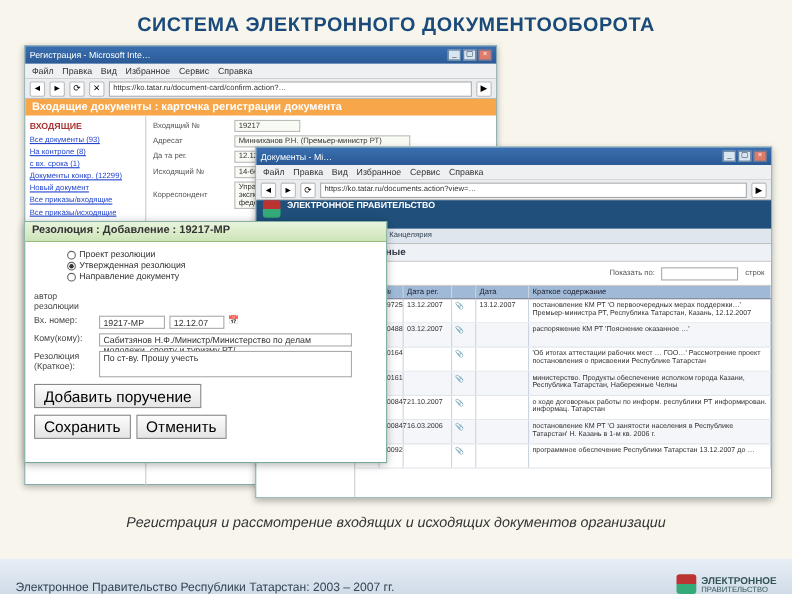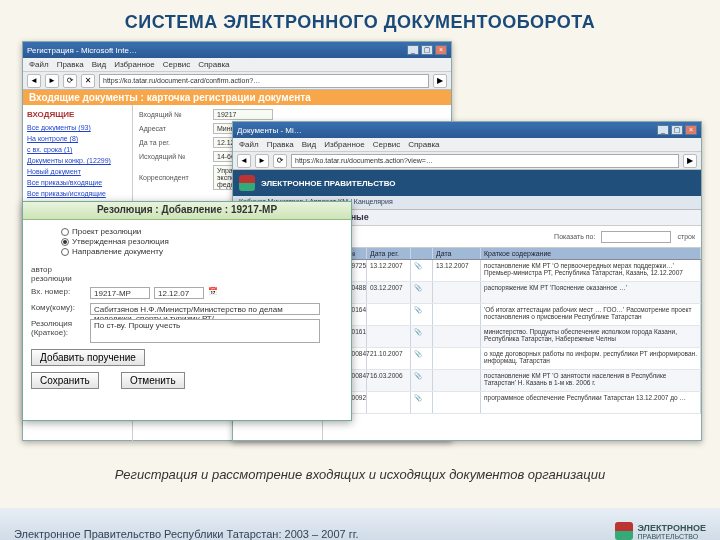--- a/index.html
+++ b/index.html
@@ -31,33 +31,33 @@
   .docA-side b { color:#a33; font-size:8px; display:block; margin-bottom:2px; }
   .docA-form { flex:1; padding:4px 6px; font-size:7px; }
   .frow { display:flex; gap:4px; margin-bottom:3px; align-items:center; }
   .flbl { width:70px; color:#555; }
   .fval { border:1px solid #bbb; background:#f8faf4; padding:1px 3px; min-height:10px; color:#333; }
   .fval.w1 { width:60px; }
   .fval.w2 { width:160px; }
 
   
   #dlg { position:absolute; left:0; top:160px; width:330px; height:220px; background:#fff; border:1px solid #7a9; box-shadow:0 2px 8px rgba(0,0,0,.35); z-index:5; }
-  .dlg-title { background:linear-gradient(#e8f4dc,#cde4b8); height:18px; font-size:10px; font-weight:bold; color:#333; padding:2px 6px; border-bottom:1px solid #9b7;text-align:center; }
+  .dlg-title { background:linear-gradient(#e8f4dc,#cde4b8); height:18px; font-size:10px; font-weight:bold; color:#333; padding:2px 6px; border-bottom:1px solid #9b7; }
   .dlg-body { padding:6px 8px; font-size:8px; color:#333; }
   .radio-row { display:flex; align-items:center; gap:3px; margin:1px 0 1px 30px; }
   .radio { width:8px; height:8px; border:1px solid #666; border-radius:50%; display:inline-block; }
   .radio.sel::after { content:""; display:block; width:4px; height:4px; background:#333; border-radius:50%; margin:1px; }
   .dlg-field { display:flex; gap:4px; margin-top:4px; align-items:flex-start; }
   .dlg-lbl { width:55px; color:#444; }
   .dlg-inp { border:1px solid #aaa; background:#fff; padding:1px 3px; height:12px; font-size:8px; }
-  .dlg-btn { border:1px solid #888; background:linear-gradient(#fdfdfd,#e4e4e4); padding:2px 8px; font-size:10px; margin-right:20px; }
+  .dlg-btn { border:1px solid #888; background:linear-gradient(#fdfdfd,#e4e4e4); padding:2px 8px; font-size:14px; margin-right:3px; }
 
   
-  #winB { left:210px; top:80px; width:470px; height:320px; z-index:3; }
-  .bannerB { height:26px; background:#1f4f7a; display:flex; align-items:center; padding:0 6px; }
+  #winB { left:210px; top:92px; width:470px; height:320px; z-index:3; }
+  .bannerB { height:26px; background:#1f4f7a; display:flex; padding:0 6px; }
   .logoB { width:16px; height:16px; background:conic-gradient(#b33 0 90deg,#3a7 90deg 270deg,#b33 270deg); border-radius:3px; margin-right:6px; }
   .bannerB-txt { color:#fff; font-size:8px; font-weight:bold; }
   .pathB { height:14px; background:#dfe6ee; border-bottom:1px solid #bbb; font-size:7px; color:#345; padding:2px 6px; }
   .secB { height:16px; background:#eef1f5; border-bottom:1px solid #ccc; font-size:9px; font-weight:bold; color:#334; padding:2px 6px; }
   .filtB { height:22px; border-bottom:1px solid #ccc; display:flex; align-items:center; gap:6px; padding:0 6px; font-size:7px; color:#555; }
   .filtB input { border:1px solid #aaa; font-size:7px; height:12px; width:70px; }
 
   .bodyB { display:flex; height:calc(100% - 126px); }
   .sideB { width:90px; border-right:1px solid #ccc; padding:3px 4px; font-size:6.5px; line-height:9px; overflow:hidden; }
   .sideB a { color:#24c; display:block; }

